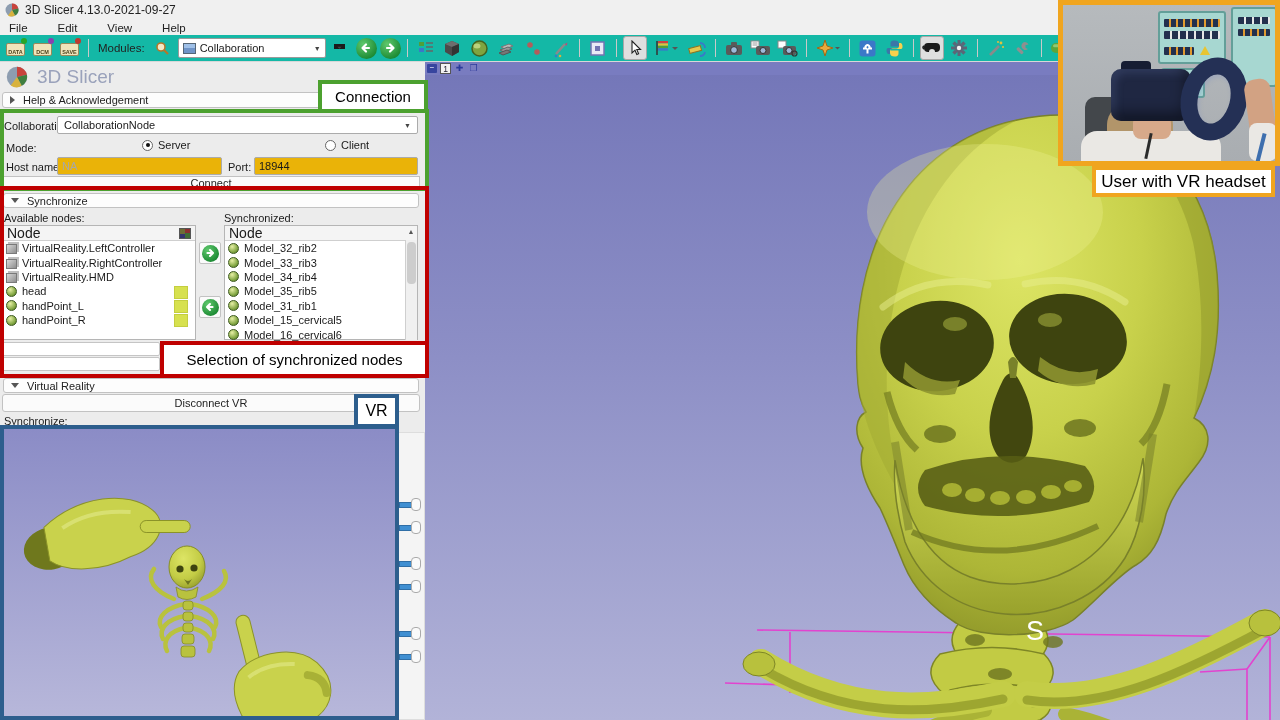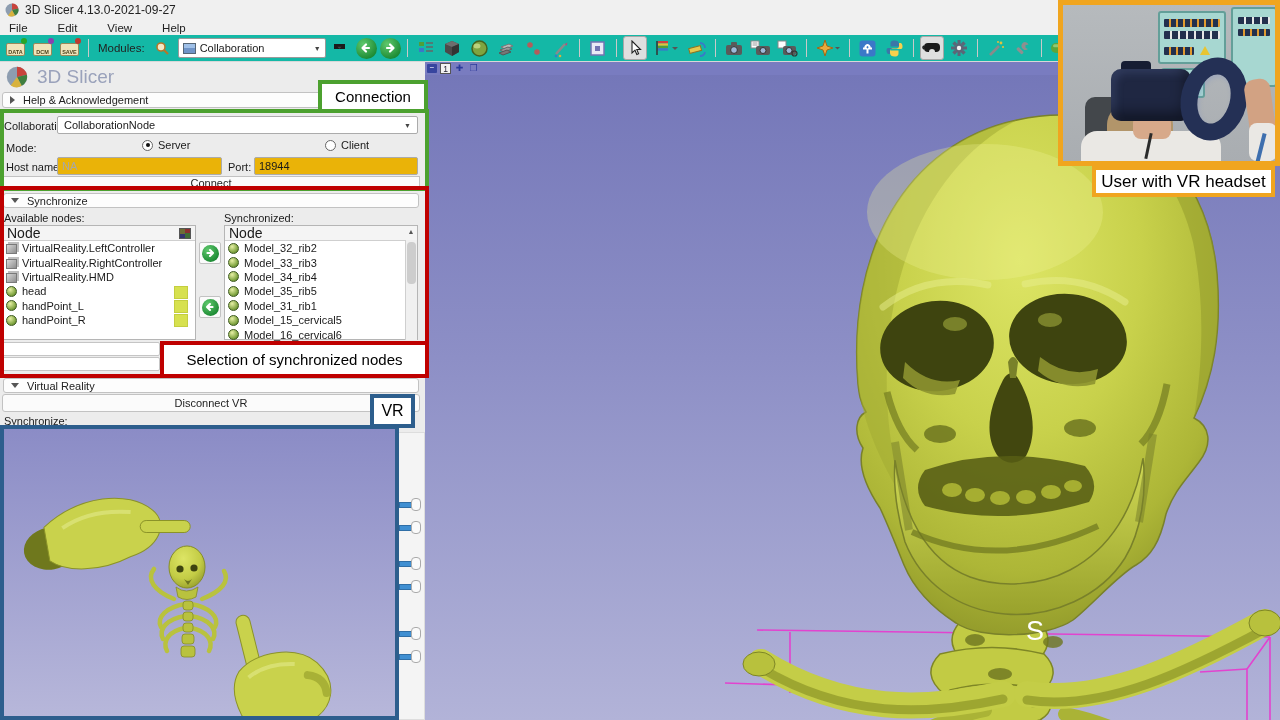--- a/index.html
+++ b/index.html
@@ -657,21 +657,21 @@
   <div class="abs annBorder" style="left:0;top:109px;width:429px;height:82px;border-width:4px;border-color:#4ca12f;z-index:30;"></div>
   <div class="abs annLabel" style="left:318px;top:80px;width:110px;height:33px;border:4px solid #4ca12f;font-size:15px;">
     <span>Connection</span>
   </div>
 
   <div class="abs annBorder" style="left:0;top:186px;width:429px;height:192px;border-width:4px;border-color:#bf0000;z-index:30;"></div>
   <div class="abs annLabel" style="left:160px;top:341px;width:269px;height:37px;border:4px solid #bf0000;font-size:15px;">
     <span>Selection of synchronized nodes</span>
   </div>
 
-  <div class="abs annLabel" style="left:354px;top:394px;width:45px;height:34px;border:4px solid #2d5e8d;font-size:16px;z-index:41;margin-left:16px;">
+  <div class="abs annLabel" style="left:354px;top:394px;width:45px;height:34px;border:4px solid #2d5e8d;font-size:16px;z-index:41;">
     <span>VR</span>
   </div>
 
   <div id="webcam" class="abs">
 
     <div class="cab" style="left:95px;top:6px;width:68px;height:53px;">
       <div class="crow or" style="left:4px;top:6px;width:56px;height:8px;"></div>
       <div class="crow" style="left:4px;top:18px;width:56px;height:8px;"></div>
       <div class="crow or" style="left:4px;top:34px;width:30px;height:8px;"></div>
       <div class="abs" style="left:40px;top:33px;width:0;height:0;border-left:5px solid transparent;border-right:5px solid transparent;border-bottom:9px solid #e8c532;"></div>

